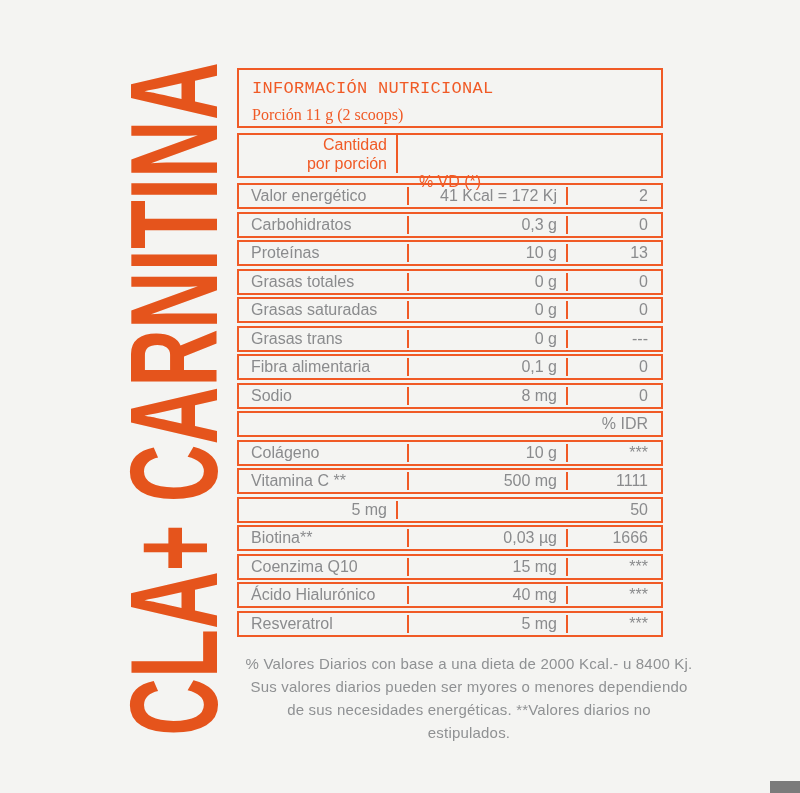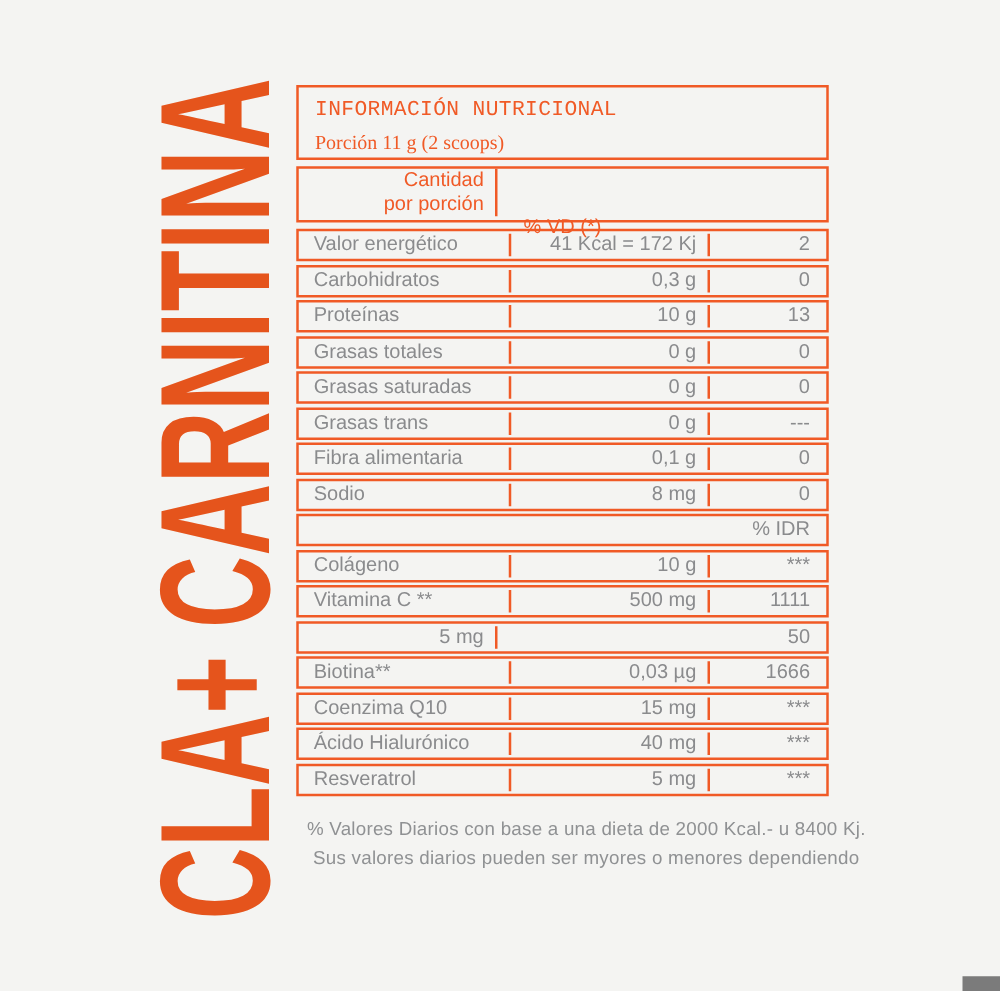--- a/index.html
+++ b/index.html
@@ -225,17 +225,18 @@
           <div class="cell c2">5 mg</div>
           <div class="cell c3">***</div>
         </div>
       </div>
 
   </div>
 
   <div class="footer">
     <div>% Valores Diarios con base a una dieta de 2000 Kcal.- u 8400 Kj.</div>
     <div>Sus valores diarios pueden ser myores o menores dependiendo</div>
+    <div>de sus necesidades energéticas. **Valores diarios no estipulados.</div>
   </div>
 
   <div class="corner-bar"></div>
 
 </div>
 
 </body></html>

